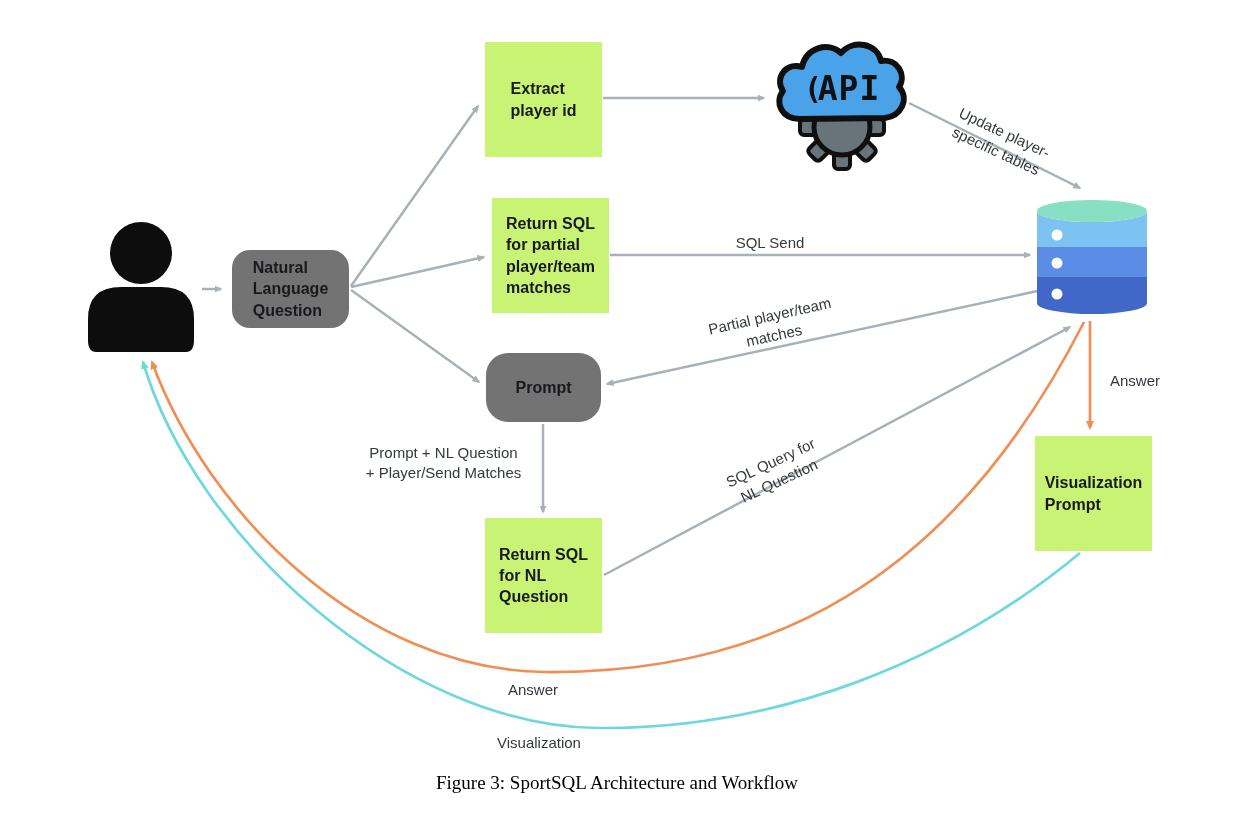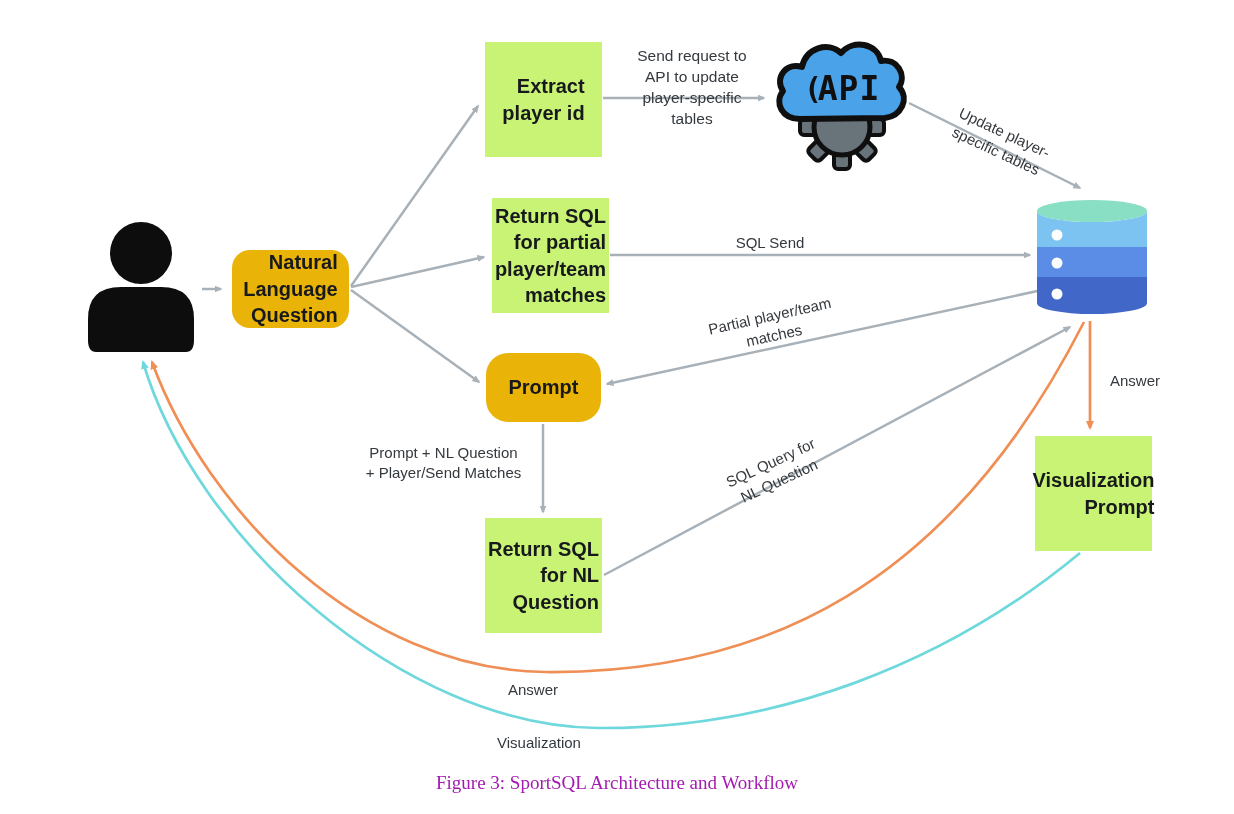--- a/index.html
+++ b/index.html
@@ -4,36 +4,36 @@
 <style>
   html,body{margin:0;padding:0;background:#ffffff;}
   #stage{
     position:relative;width:1234px;height:814px;background:#ffffff;overflow:hidden;
     font-family:"Liberation Sans", sans-serif;
   }
   svg{display:block;}
   .layer{position:absolute;left:0;top:0;}
   .node{
     position:absolute;display:flex;align-items:center;justify-content:center;
-    text-align:right;font-weight:700;font-size:20px;line-height:1.32;
+    text-align:left;font-weight:700;font-size:16px;line-height:1.32;
     white-space:pre-line;color:#17191c;
   }
   .node.green{background:#c8f374;}
-  .node.gray{background:#eab308;border-radius:18px;}
+  .node.gray{background:#737373;border-radius:18px;}
   .edge-label{
     position:absolute;font-size:15px;color:#34393e;text-align:center;
     white-space:pre-line;line-height:1.35;
   }
   .edge{fill:none;stroke-width:2.5px;}
   .edge.gray{stroke:#a8b1b8;}
   .edge.orange{stroke:#ef8f55;stroke-width:2.7px;}
   .edge.cyan{stroke:#6fd8dc;stroke-width:2.7px;}
   .caption{
     position:absolute;left:0;top:772px;width:1234px;text-align:center;
-    font-family:"Liberation Serif", serif;font-size:19px;color:#a21caf;
+    font-family:"Liberation Serif", serif;font-size:19px;color:#000000;
   }
 </style>
 </head>
 <body>
 
 <div id="stage">
 
   <svg class="layer" width="1234" height="814" viewBox="0 0 1234 814">
     <defs>
       <marker id="ah-gray" markerWidth="9" markerHeight="8" refX="6.5" refY="3.5" orient="auto" markerUnits="userSpaceOnUse">
@@ -112,24 +112,20 @@
 
   <div class="node gray" style="left:486px;top:353px;width:115px;height:69px;border-radius:22px;">Prompt</div>
 
   <div class="node green" style="left:485px;top:518px;width:117px;height:115px;">Return SQL
 for NL
 Question</div>
 
   <div class="node green" style="left:1035px;top:436px;width:117px;height:115px;">Visualization
 Prompt</div>
 
-  <div class="edge-label" style="left:612px;top:46px;width:160px;font-size:15.5px;">Send request to
-API to update
-player-specific
-tables</div>
 
   <div class="edge-label" style="left:920px;top:122px;width:160px;transform:rotate(25deg);">Update player-
 specific tables</div>
 
   <div class="edge-label" style="left:720px;top:233px;width:100px;">SQL Send</div>
 
   <div class="edge-label" style="left:687px;top:306px;width:170px;transform:rotate(-12.5deg);">Partial player/team
 matches</div>
 
   <div class="edge-label" style="left:346px;top:443px;width:195px;">Prompt + NL Question

